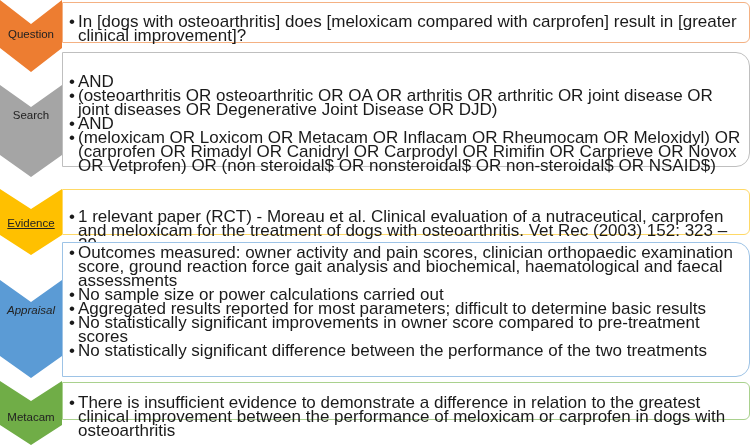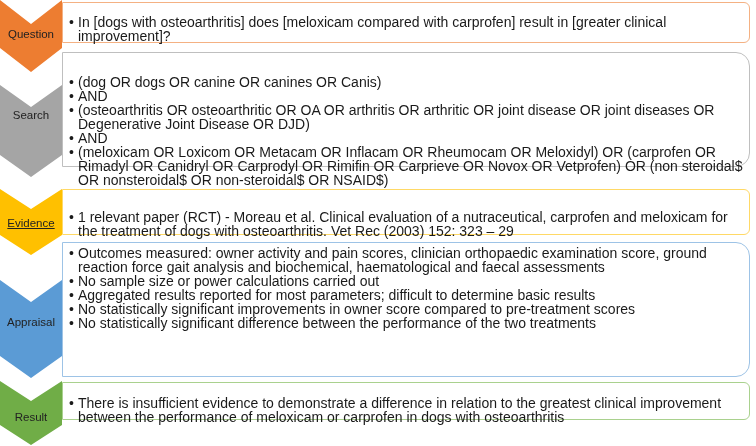--- a/index.html
+++ b/index.html
@@ -2,21 +2,21 @@
 <html><head>
 <meta charset="utf-8">
 <style>
   html, body { margin:0; padding:0; background:#ffffff; }
   body { width:756px; height:446px; position:relative; overflow:hidden;
          font-family:"Liberation Sans", "DejaVu Sans", sans-serif; color:#1a1a1a; }
   .chev { position:absolute; left:0; width:54px; }
   .chev svg { position:absolute; left:0; top:0; }
   .chev .lbl { position:absolute; left:0; width:62px; text-align:center; font-size:11.5px; color:#222; }
   .box { position:absolute; left:62px; right:6px; background:#fff; border:1px solid; box-sizing:border-box;
-         padding:0 6px; font-size:14px; line-height:14px; }
+         padding:0 6px; font-size:17px; line-height:14px; }
   .box ul { list-style:none; margin:0; padding:0; }
   .box li { position:relative; padding-left:9px; }
   .box li::before { content:"\2022"; position:absolute; left:0; top:0; }
 </style>
 </head>
 <body>
 
 <div class="chev" style="top:0;height:72px;">
   <svg width="62" height="72" viewBox="0 0 62 72">
     <polygon points="0,0 31,24 62,0 62,48 31,72 0,48" fill="#ED7D31"></polygon>
@@ -30,21 +30,20 @@
 </div>
 
 <div class="chev" style="top:55px;height:124px;">
   <svg width="62" height="124" viewBox="0 0 62 124">
     <polygon points="0,30 31,52 62,30 62,100 31,122 0,100" fill="#A5A5A5"></polygon>
   </svg>
   <div class="lbl" style="top:54px;">Search</div>
 </div>
 <div class="box" style="top:52px;height:115px;border-color:#BFBFBF;border-radius:0 14px 14px 0;padding-top:22px;">
   <ul>
-    <li>(dog OR dogs OR canine OR canines OR Canis)</li>
     <li>AND</li>
     <li>(osteoarthritis OR osteoarthritic OR OA OR arthritis OR arthritic OR joint disease OR joint diseases OR Degenerative Joint Disease OR DJD)</li>
     <li>AND</li>
     <li>(meloxicam OR Loxicom OR Metacam OR Inflacam OR Rheumocam OR Meloxidyl) OR (carprofen OR Rimadyl OR Canidryl OR Carprodyl OR Rimifin OR Carprieve OR Novox OR Vetprofen) OR (non steroidal$ OR nonsteroidal$ OR non-steroidal$ OR NSAID$)</li>
   </ul>
 </div>
 
 <div class="chev" style="top:177px;height:80px;">
   <svg width="62" height="80" viewBox="0 0 62 80">
     <polygon points="0,12 31,32 62,12 62,58 31,78 0,58" fill="#FFC000"></polygon>
@@ -54,35 +53,35 @@
 <div class="box" style="top:189px;height:46px;border-color:#FFD966;border-radius:0 6px 6px 0;padding-top:20px;">
   <ul>
       <li>1 relevant paper (RCT) - Moreau et al.  Clinical evaluation of a nutraceutical, carprofen and meloxicam for the treatment of dogs with osteoarthritis. Vet Rec (2003) 152: 323 – 29</li>
     </ul>
 </div>
 
 <div class="chev" style="top:280px;height:110px;">
   <svg width="62" height="110" viewBox="0 0 62 110">
     <polygon points="0,0 31,22 62,0 62,76 31,98 0,76" fill="#5B9BD5"></polygon>
   </svg>
-  <div class="lbl" style="top:36px;">Appraisal</div>
+  <div class="lbl" style="top:24px;font-style:italic;">Appraisal</div>
 </div>
 <div class="box" style="top:242px;height:135px;border-color:#9DC3E6;border-radius:0 14px 14px 0;padding-top:3px;">
   <ul>
     <li>Outcomes measured: owner activity and pain scores, clinician orthopaedic examination score, ground reaction force gait analysis and biochemical, haematological and faecal assessments</li>
     <li>No sample size or power calculations carried out</li>
     <li>Aggregated results reported for most parameters; difficult to determine basic results</li>
     <li>No statistically significant improvements in owner score compared to pre-treatment scores</li>
     <li>No statistically significant difference between the performance of the two treatments</li>
   </ul>
 </div>
 
 <div class="chev" style="top:381px;height:65px;">
   <svg width="62" height="65" viewBox="0 0 62 65">
     <polygon points="0,0 31,20 62,0 62,44 31,64 0,44" fill="#70AD47"></polygon>
   </svg>
-  <div class="lbl" style="top:30px;">Result</div>
+  <div class="lbl" style="top:30px;">Metacam</div>
 </div>
 <div class="box" style="top:382px;height:38px;border-color:#A9D18E;border-radius:0 6px 6px 0;padding-top:13px;">
   <ul>
       <li>There is insufficient evidence to demonstrate a difference in relation to the greatest clinical improvement between the performance of meloxicam or carprofen in dogs with osteoarthritis</li>
     </ul>
 </div>
 
 </body></html>

